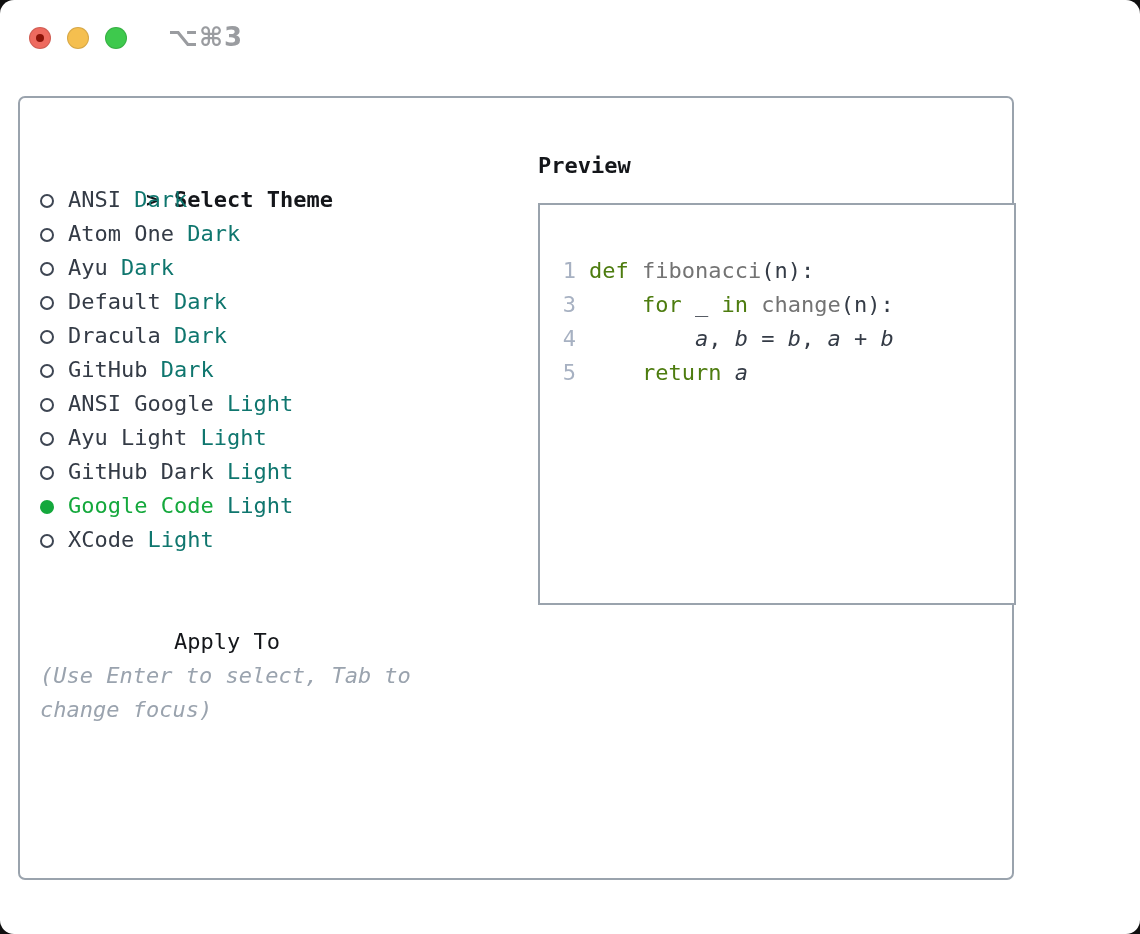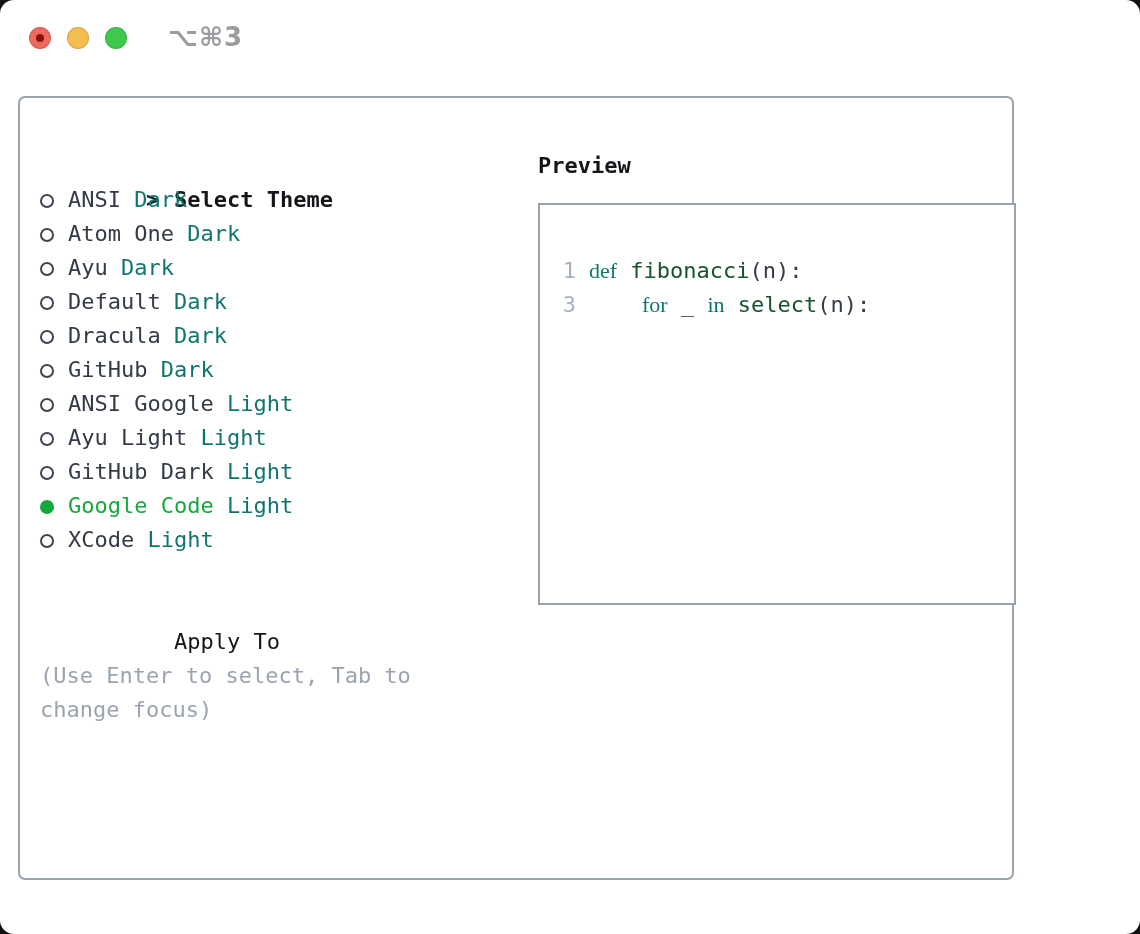--- a/index.html
+++ b/index.html
@@ -46,33 +46,34 @@
   .dot{background:#14a83c;}
   .prompt{display:inline-block;width:28px;font-weight:bold;color:#14161a;}
   .hdr{font-weight:bold;color:#14161a;margin-top:29px;}
   .subhdr{color:#14161a;}
   .variant{color:#0f766e;}
   .sel{color:#14a83c;text-align:right;}
   .spacer{height:34px;}
   .help{
     font-size:22px;line-height:34px;color:#9aa3ae;max-width:432px;
     white-space:normal;
+    font-style:italic;
   }
   
   .right-col{position:absolute;left:482px;top:51px;width:478px;margin-left:36px;}
   .preview-title{font-weight:bold;color:#14161a;}
   .preview-box{
     margin-top:20px;box-sizing:border-box;width:478px;height:402px;
     border:2px solid #9aa3ad;background:#fff;
     padding:49px 0 0 22px;overflow:hidden;
   }
   .pline{height:34px;line-height:34px;font-size:22px;white-space:pre;}
   .lnum{display:inline-block;width:14px;text-align:right;margin-right:13px;color:#a7b1c2;}
-  .c-kw{color:#0f766e;font-family:Liberation Serif, serif;}
-  .c-fn{color:#14532d;text-align:right;}
+  .c-kw{color:#4d7c0f;}
+  .c-fn{color:#737373;text-align:right;}
   .c-nu{color:#0f7575;}
   .c-pl{color:#343b46;}
   .c-va{color:#343b46;font-style:italic;}
 </style>
 </head>
 <body>
 
 <div class="screen">
 
   <div class="titlebar">
@@ -113,21 +114,23 @@
       <div class="spacer"></div>
 
       <div class="help">(Use Enter to select, Tab to change focus)</div>
     </div>
 
     <div class="right-col">
       <div class="row preview-title">Preview</div>
       <div class="preview-box">
         <div id="code-lines">
             <div class="pline"><span class="lnum">1</span><span class="c-kw">def</span><span class="c-pl"> </span><span class="c-fn">fibonacci</span><span class="c-pl">(n):</span></div>
-            <div class="pline"><span class="lnum">3</span><span class="c-pl">    </span><span class="c-kw">for</span><span class="c-pl"> _ </span><span class="c-kw">in</span><span class="c-pl"> </span><span class="c-fn">select</span><span class="c-pl">(n):</span></div>
+            <div class="pline"><span class="lnum">3</span><span class="c-pl">    </span><span class="c-kw">for</span><span class="c-pl"> _ </span><span class="c-kw">in</span><span class="c-pl"> </span><span class="c-fn">change</span><span class="c-pl">(n):</span></div>
+            <div class="pline"><span class="lnum">4</span><span class="c-pl">        </span><span class="c-va">a</span><span class="c-pl">, </span><span class="c-va">b</span><span class="c-pl"> = </span><span class="c-va">b</span><span class="c-pl">, </span><span class="c-va">a</span><span class="c-pl"> + </span><span class="c-va">b</span></div>
+            <div class="pline"><span class="lnum">5</span><span class="c-pl">    </span><span class="c-kw">return</span><span class="c-pl"> </span><span class="c-va">a</span></div>
           </div>
         <div class="pline"> </div>
         <div id="diff-lines"></div>
       </div>
     </div>
 
   </div>
 </div>
 
 </body></html>

